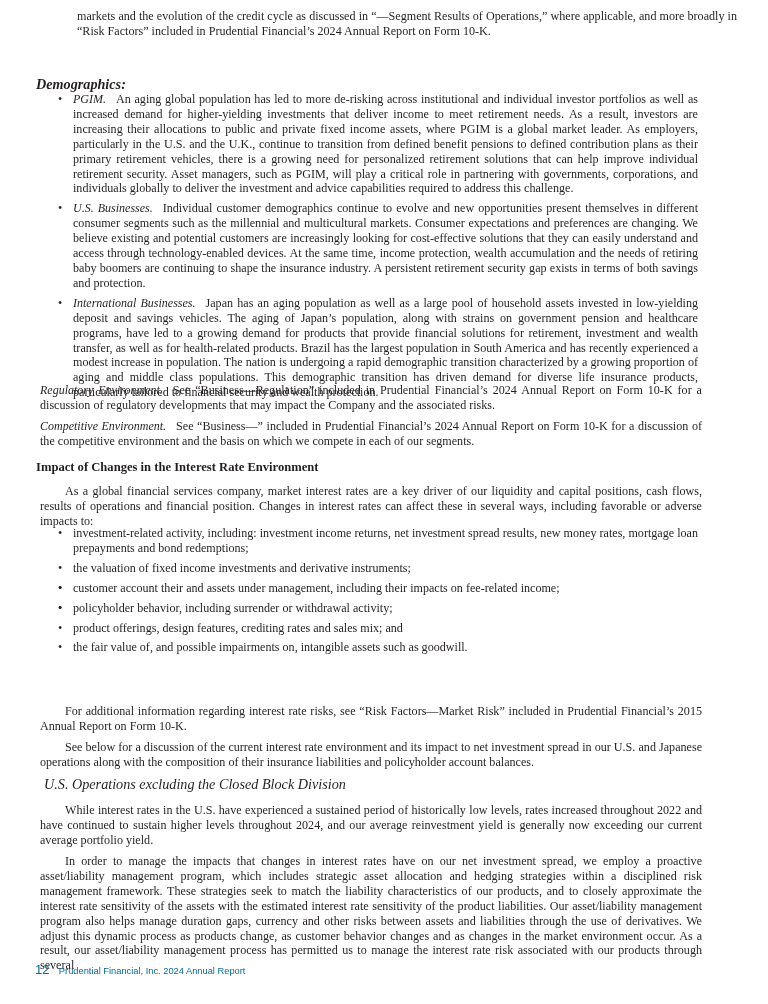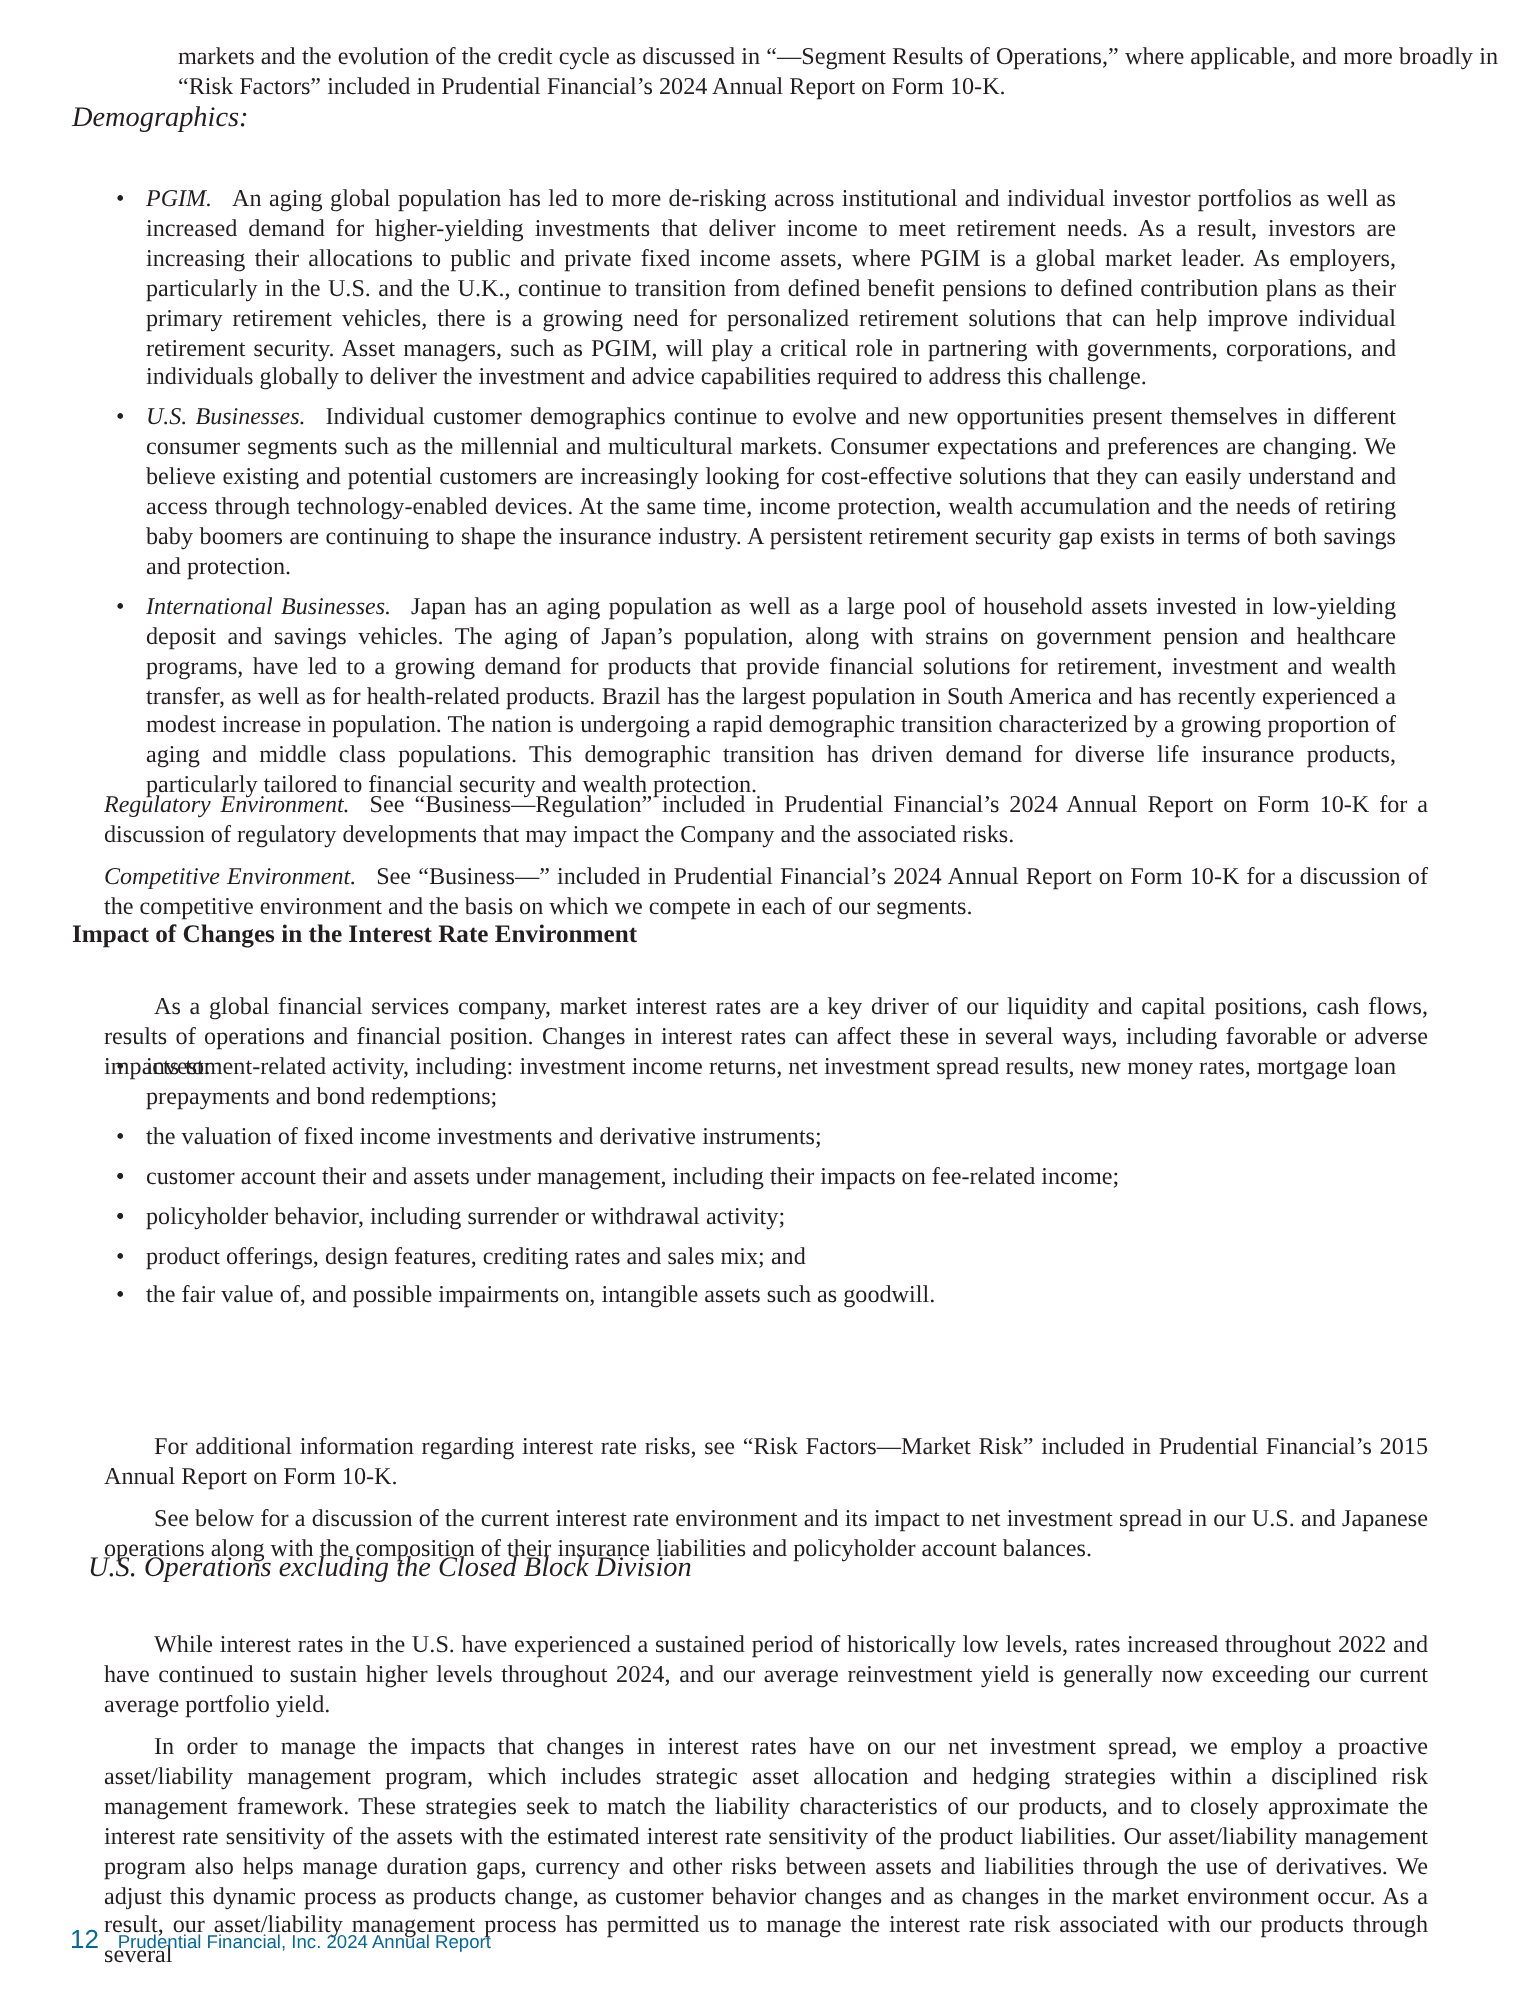--- a/index.html
+++ b/index.html
@@ -4,21 +4,21 @@
   <style>
     html, body { margin: 0; padding: 0; background: #ffffff; }
     body {
       width: 768px; height: 1004px; position: relative; overflow: hidden;
       font-family: "Liberation Serif", "DejaVu Serif", serif;
       color: #231f20;
       font-size: 12.1px;
       line-height: 14.9px;
     }
     .page { position: absolute; left: 36px; top: 0; width: 662px; }
-    p { margin: 16px; text-align: justify; font-family: Liberation Serif, serif; }
+    p { margin: 4px; text-align: justify; font-family: Liberation Serif, serif; }
     .intro-cont { position: absolute; left: 37px; top: 5px; width: 660px; }
     .h-italic { position: absolute; font-style: italic; font-size: 14.2px; }
     .bullets { position: absolute; left: 0; width: 662px; list-style: none; margin: 0; padding: 0; }
     .bullets li { position: relative; padding-left: 37px; text-align: justify; }
     .bullets li .dot { position: absolute; left: 22px; top: 0; }
     .lead-in { font-style: italic; font-size: 12px; }
     .gap { display: inline-block; width: 10px; }
     .h-bold { position: absolute; font-weight: bold; font-size: 12.6px; }
     .indent { text-indent: 25px; }
     .footer {
@@ -29,21 +29,21 @@
     .footer .pnum { font-size: 13px; margin-right: 6px; }
     .footer .ftext { font-size: 9.3px; }
   </style>
 </head>
 <body>
 
 <div class="page">
 
   <p class="intro-cont">markets and the evolution of the credit cycle as discussed in “—Segment Results of Operations,” where applicable, and more broadly in “Risk Factors” included in Prudential Financial’s 2024 Annual Report on Form 10-K.</p>
 
-  <div class="h-italic" style="left:0; top:52px;">Demographics:</div>
+  <div class="h-italic" style="left:0; top:77px;font-weight:bold;">Demographics:</div>
 
   <ul class="bullets" style="top:92px;">
     <li>
       <span class="dot">•</span>
       <span class="lead-in">PGIM.</span><span class="gap"></span><span>An aging global population has led to more de-risking across institutional and individual investor portfolios as well as increased demand for higher-yielding investments that deliver income to meet retirement needs. As a result, investors are increasing their allocations to public and private fixed income assets, where PGIM is a global market leader. As employers, particularly in the U.S. and the U.K., continue to transition from defined benefit pensions to defined contribution plans as their primary retirement vehicles, there is a growing need for personalized retirement solutions that can help improve individual retirement security. Asset managers, such as PGIM, will play a critical role in partnering with governments, corporations, and individuals globally to deliver the investment and advice capabilities required to address this challenge.</span>
     </li>
     <li style="margin-top:5px;">
       <span class="dot">•</span>
       <span class="lead-in">U.S. Businesses.</span><span class="gap"></span><span>Individual customer demographics continue to evolve and new opportunities present themselves in different consumer segments such as the millennial and multicultural markets. Consumer expectations and preferences are changing. We believe existing and potential customers are increasingly looking for cost-effective solutions that they can easily understand and access through technology-enabled devices. At the same time, income protection, wealth accumulation and the needs of retiring baby boomers are continuing to shape the insurance industry. A persistent retirement security gap exists in terms of both savings and protection.</span>
     </li>

